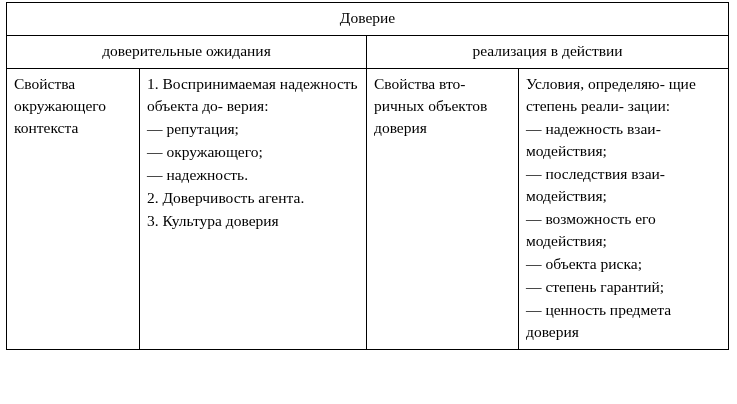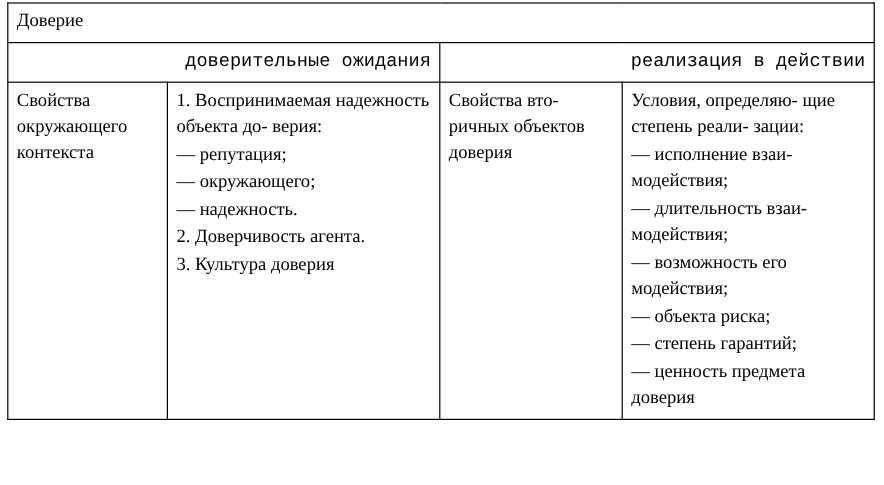--- a/index.html
+++ b/index.html
@@ -27,29 +27,28 @@
     table-layout: fixed;
   }
   table.trust-table td {
     border: 1px solid #000000;
     vertical-align: top;
     padding: 4px 7px 6px 7px;
     font-size: 15.5px;
     line-height: 1.42;
   }
   td.title-cell {
-    text-align: left;
+    text-align: center;
     padding: 3px 0 4px 0;
     font-size: 15.5px;
   }
   td.subhead-cell {
-    text-align: right;
+    text-align: center;
     padding: 3px 0 4px 0;
     font-size: 15.5px;
-    font-family: Liberation Mono, monospace;
   }
   .col-a { width: 133px; }
   .col-b { width: 227px; }
   .col-c { width: 152px; }
   .col-d { width: 210px; }
 
   .body-cell p {
     margin: 0 0 0 0;
     text-indent: 0;
   }
@@ -86,22 +85,22 @@
           <p>— окружающего;</p>
           <p>— надежность.</p>
           <p>2. Доверчивость агента.</p>
           <p>3. Культура доверия</p>
         </td>
         <td class="body-cell">
           <p>Свойства вто- ричных объектов доверия</p>
         </td>
         <td class="body-cell">
           <p>Условия, определяю- щие степень реали- зации:</p>
-          <p>— исполнение взаи- модействия;</p>
-          <p>— длительность взаи- модействия;</p>
+          <p>— надежность взаи- модействия;</p>
+          <p>— последствия взаи- модействия;</p>
           <p>— возможность его модействия;</p>
           <p>— объекта риска;</p>
           <p>— степень гарантий;</p>
           <p>— ценность предмета доверия</p>
         </td>
       </tr>
     </tbody>
   </table>
 </div>
 

